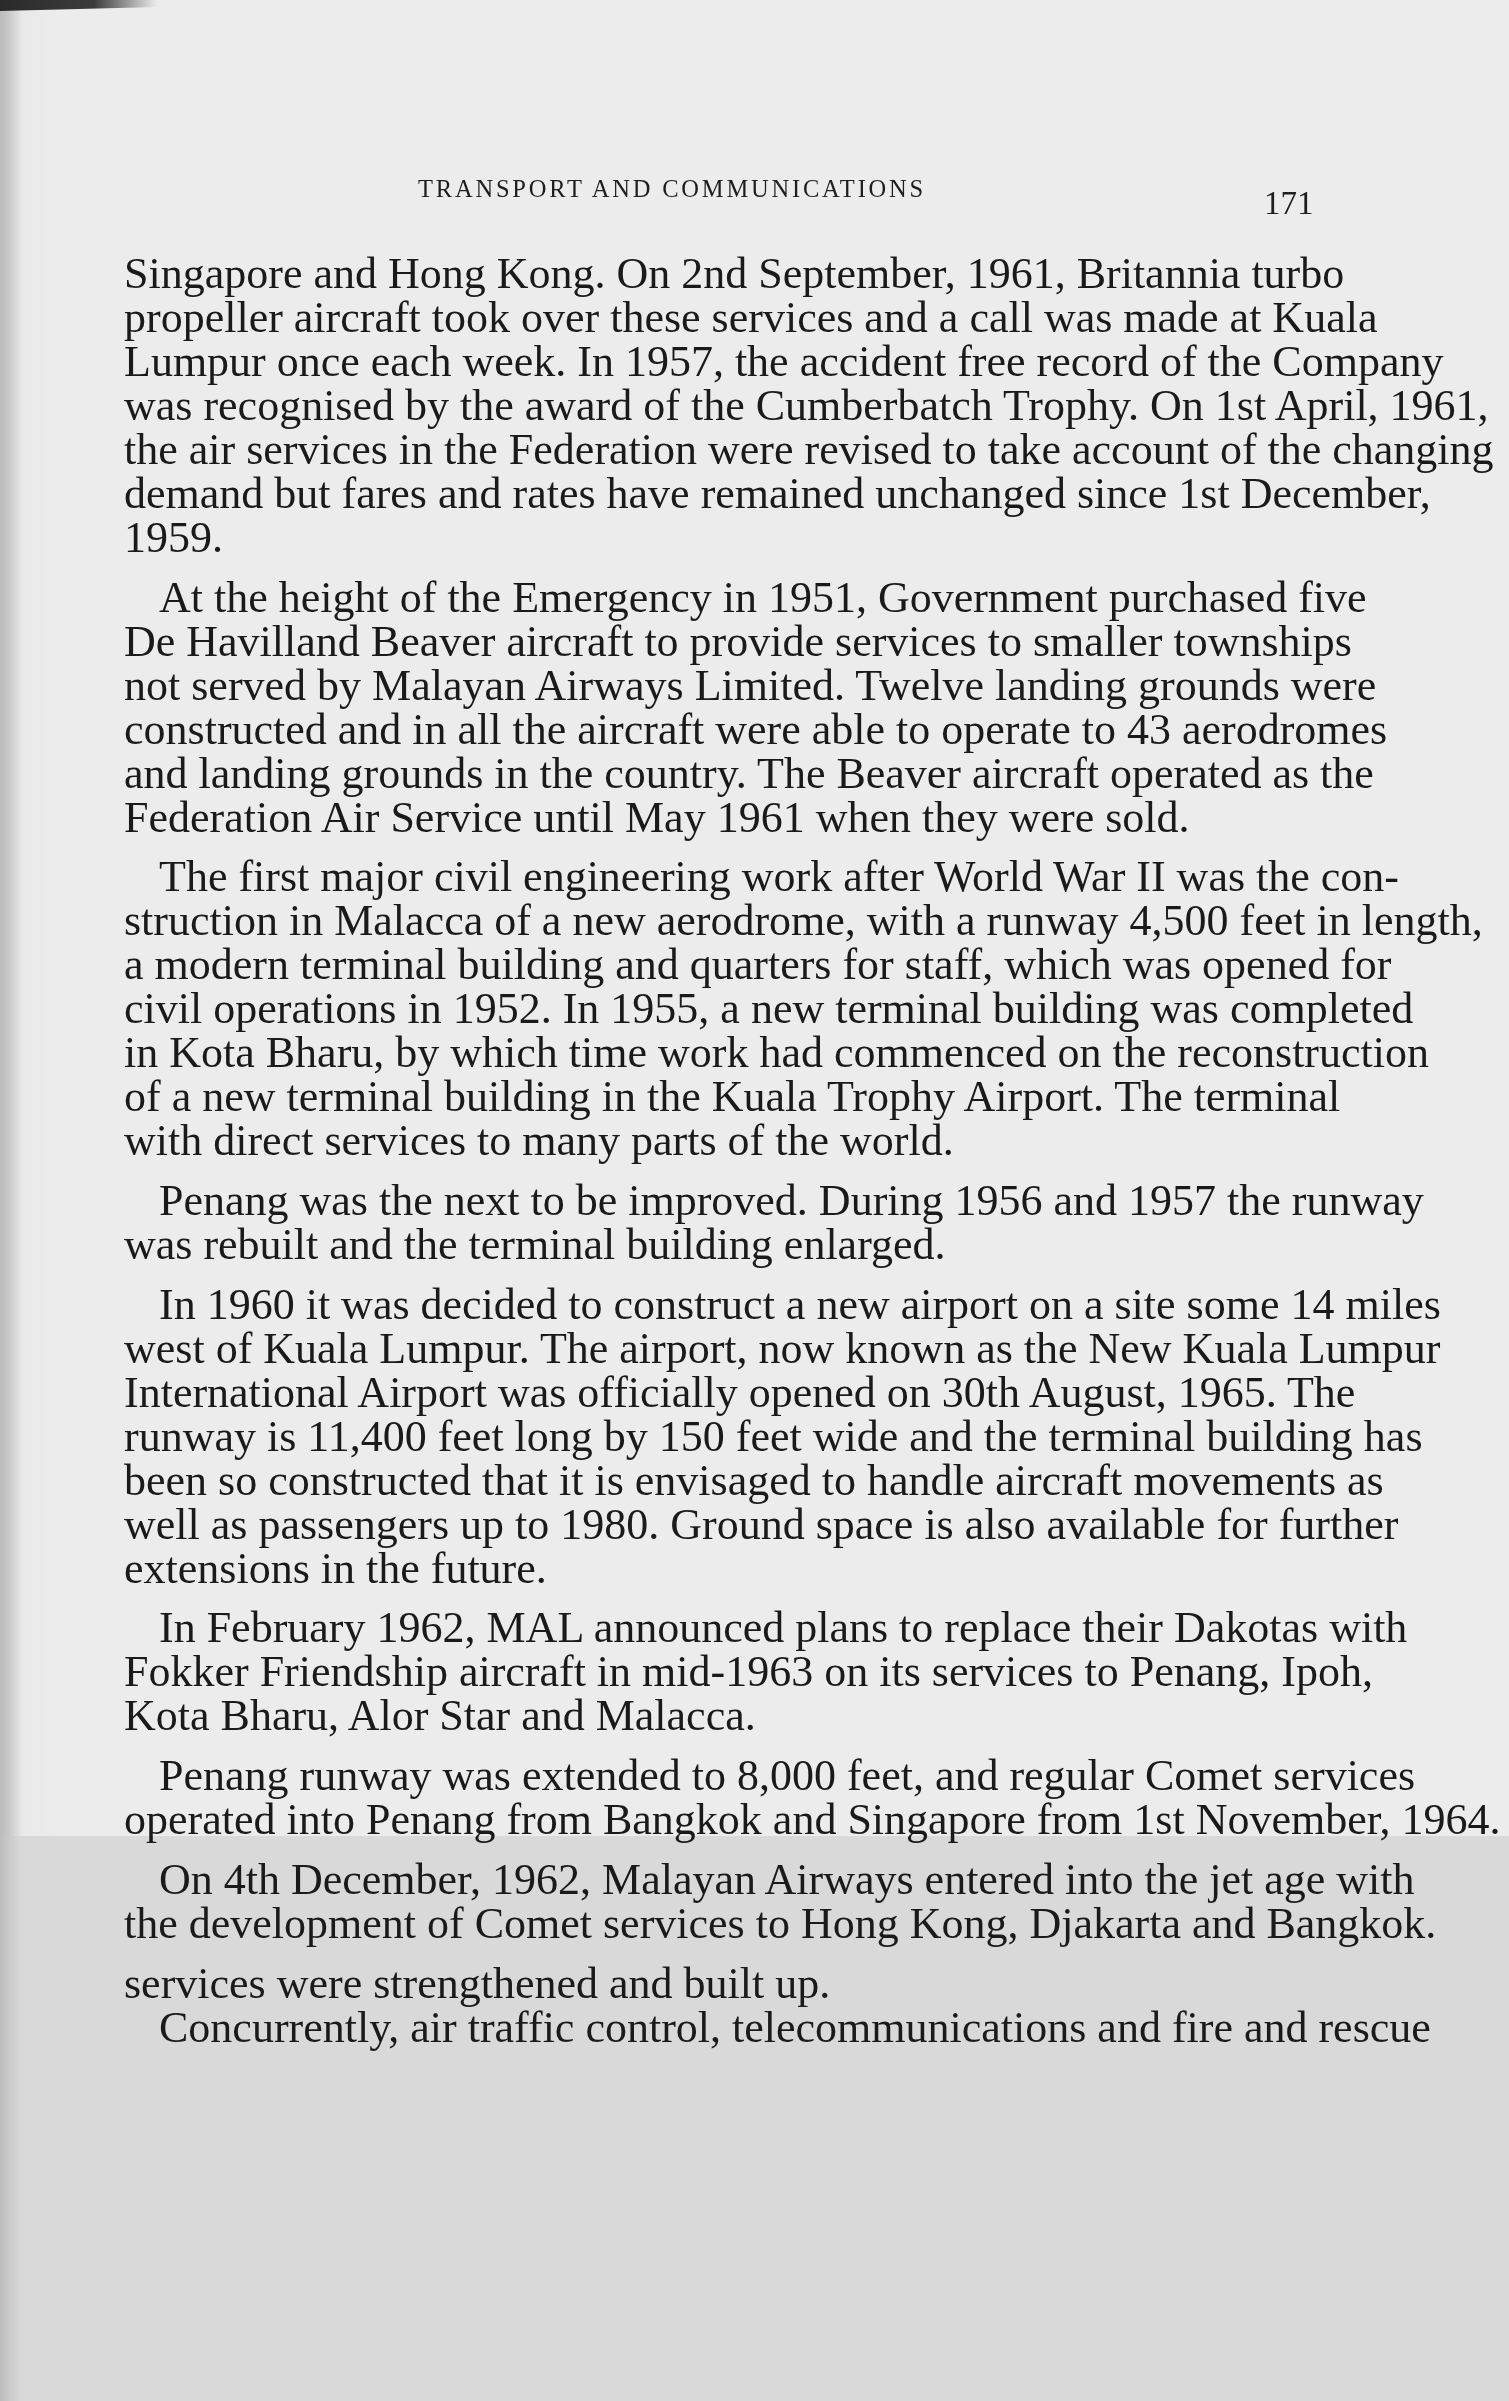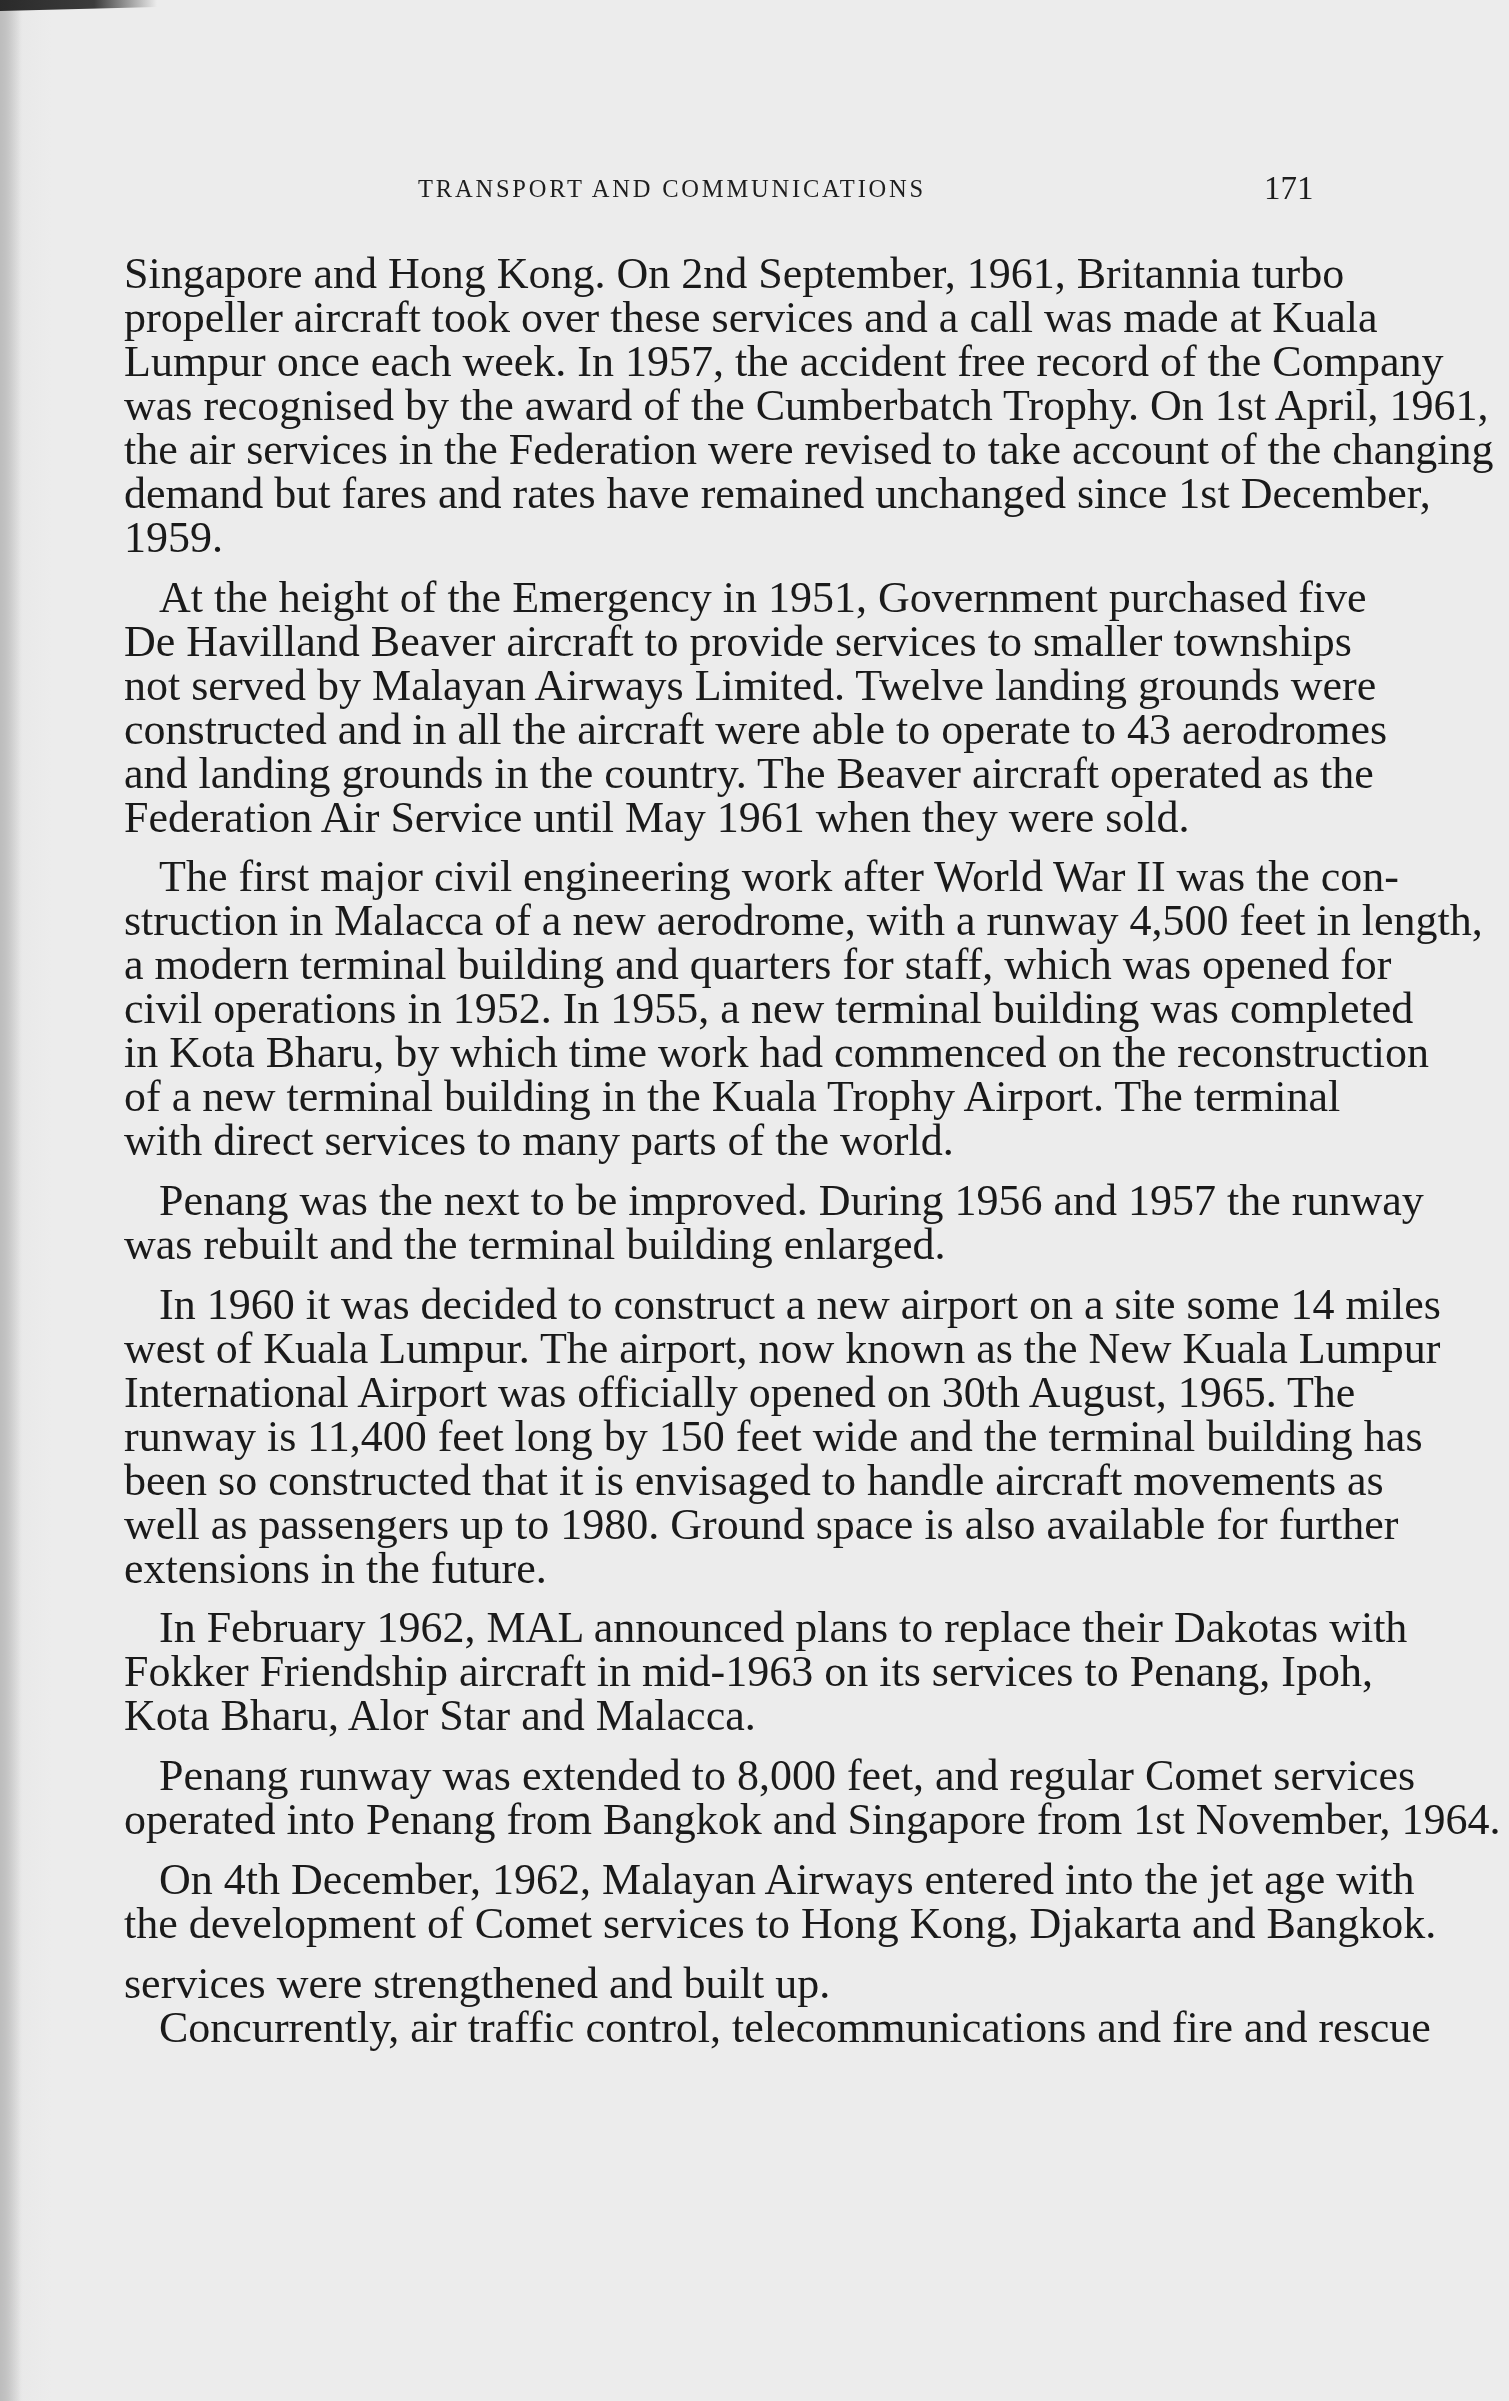--- a/index.html
+++ b/index.html
@@ -12,21 +12,21 @@
       position: relative;
       overflow: hidden;
       background: #d9d9d9;
       font-family: "DejaVu Serif", "Liberation Serif", serif;
     }
     .page {
       position: absolute;
       left: 0;
       top: 0;
       width: 1509px;
-      height: 2401px;
+      height: 1836px;
       background: linear-gradient(to right, #c9c9c9 0px, #dedede 12.2px, #e9e9e9 23px, #ececec 52px, #ececec 100%);
     }
     .top-edge {
       position: absolute;
       left: 0;
       top: 0;
       width: 157px;
       height: 10.5px;
       background: linear-gradient(to right, #2a2a2a 0%, #3c3c3c 60%, rgba(60,60,60,0) 100%);
       transform: skewY(-1.5deg);
@@ -45,21 +45,21 @@
       top: 175px;
       left: 418px;
       font-family: "Liberation Serif", serif;
       font-size: 24.5px;
       letter-spacing: 2.8px;
       color: #1e1e1e;
       white-space: nowrap;
     }
     .page-number {
       position: absolute;
-      top: 170px;
+      top: 185px;
       left: 1264px;
       font-family: "Liberation Serif", serif;
       font-size: 33px;
       color: #1e1e1e;
     }
     .body-text {
       position: absolute;
       left: 124px;
       top: 252px;
       width: 1192px;

